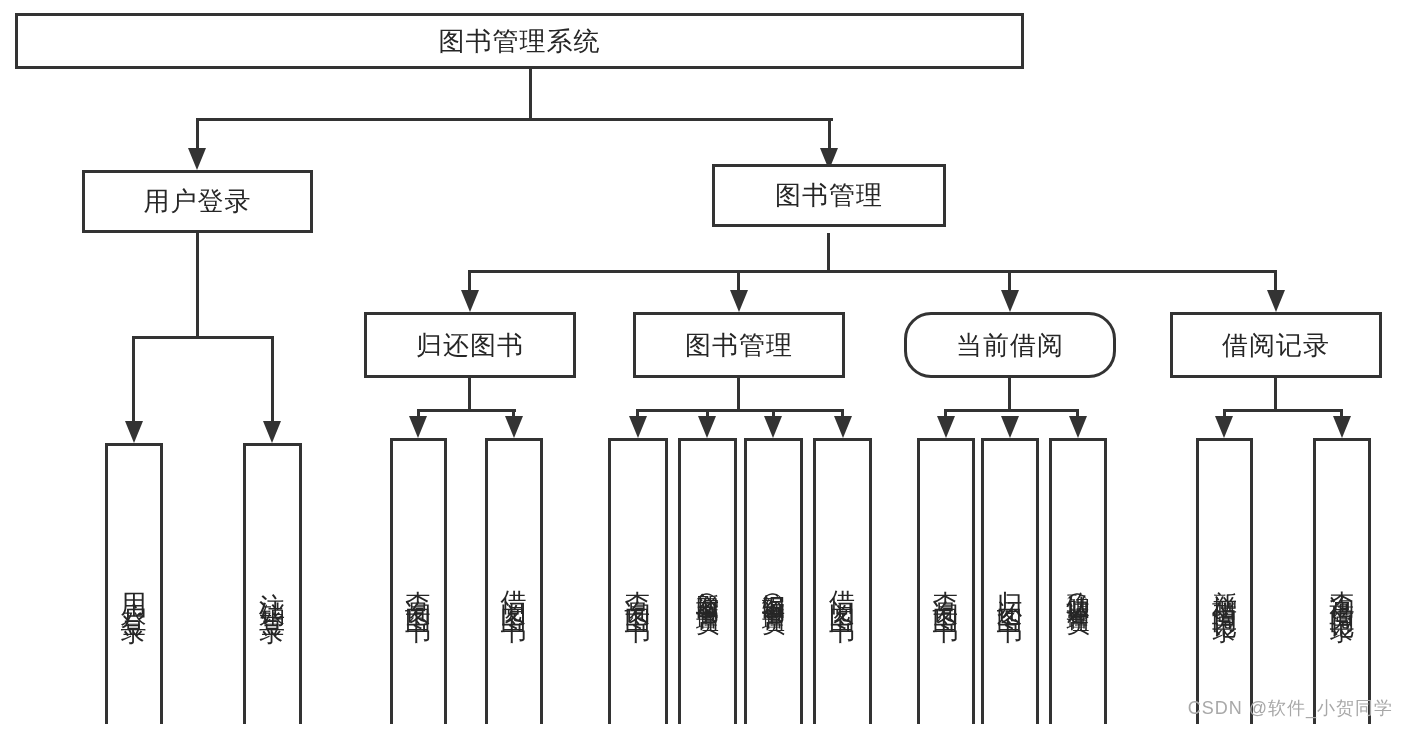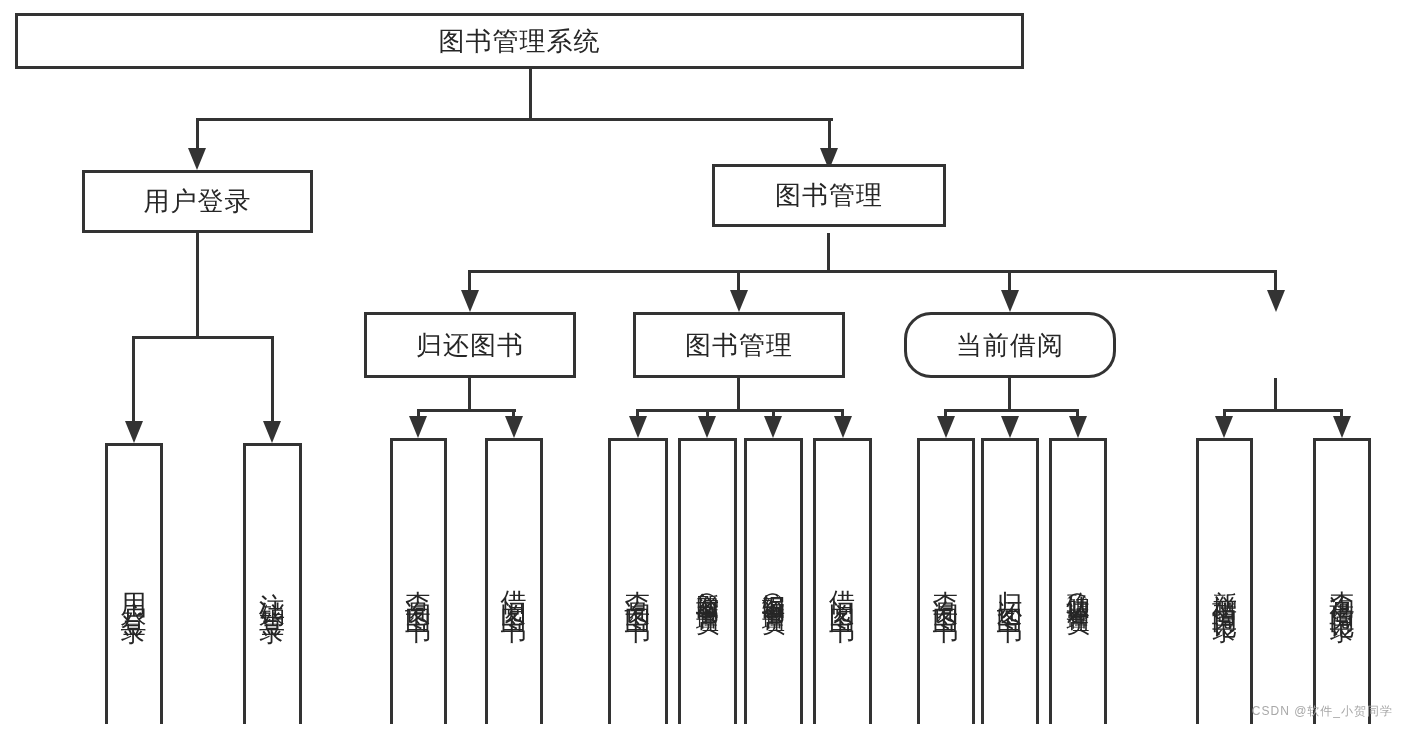--- a/index.html
+++ b/index.html
@@ -20,21 +20,21 @@
   .leaf-long .vtext{font-size:23px;letter-spacing:3px;}
   .vline{position:absolute;width:3px;background:#333333;}
   .hline{position:absolute;height:3px;background:#333333;}
   .arrowhead{
     position:absolute;width:0;height:0;
     border-left:9px solid transparent;border-right:9px solid transparent;
     border-top:22px solid #333333;
   }
   .watermark{
     position:absolute;right:12px;bottom:4px;
-    font-size:12px;color:#a8a8a8;letter-spacing:1px;white-space:nowrap;
+    font-size:18px;color:#a8a8a8;letter-spacing:1px;white-space:nowrap;
   }
 </style>
 </head>
 <body>
 
 <div class="canvas">
 
   <div class="box" style="left:15px;top:13px;width:1009px;height:56px;">
     <span class="hlabel">图书管理系统</span>
   </div>
@@ -72,20 +72,23 @@
   <div class="arrowhead" style="left:1267px;top:290px;"></div>
 
   <div class="box" style="left:364px;top:312px;width:212px;height:66px;">
     <span class="hlabel">归还图书</span>
   </div>
   <div class="box" style="left:633px;top:312px;width:212px;height:66px;">
     <span class="hlabel">图书管理</span>
   </div>
   <div class="box" style="left:904px;top:312px;width:212px;height:66px;border-radius:27px;">
     <span class="hlabel">当前借阅</span>
+  </div>
+  <div class="box" style="left:1170px;top:312px;width:212px;height:66px;">
+    <span class="hlabel">借阅记录</span>
   </div>
 
   <div class="vline" style="left:468px;top:378px;height:33px;"></div>
   <div class="hline" style="left:417px;top:409px;width:99px;"></div>
   <div class="vline" style="left:417px;top:409px;height:10px;"></div>
   <div class="vline" style="left:512px;top:409px;height:10px;"></div>
   <div class="arrowhead" style="left:409px;top:416px;"></div>
   <div class="arrowhead" style="left:505px;top:416px;"></div>
 
   <div class="vline" style="left:737px;top:378px;height:33px;"></div>

